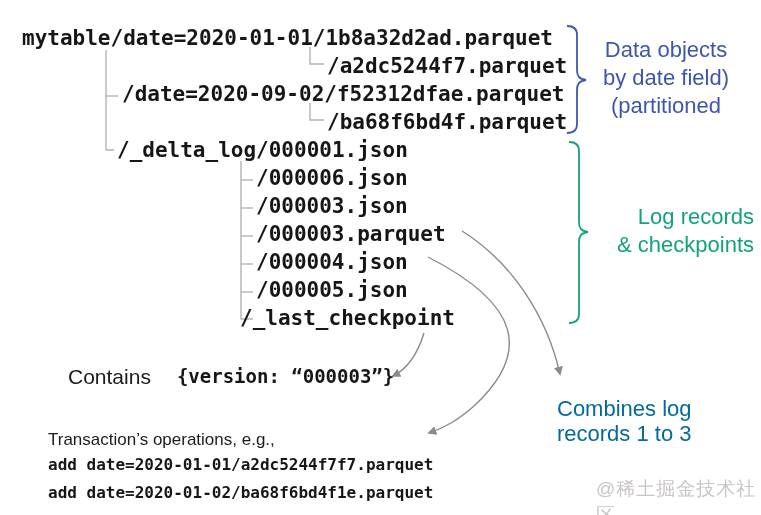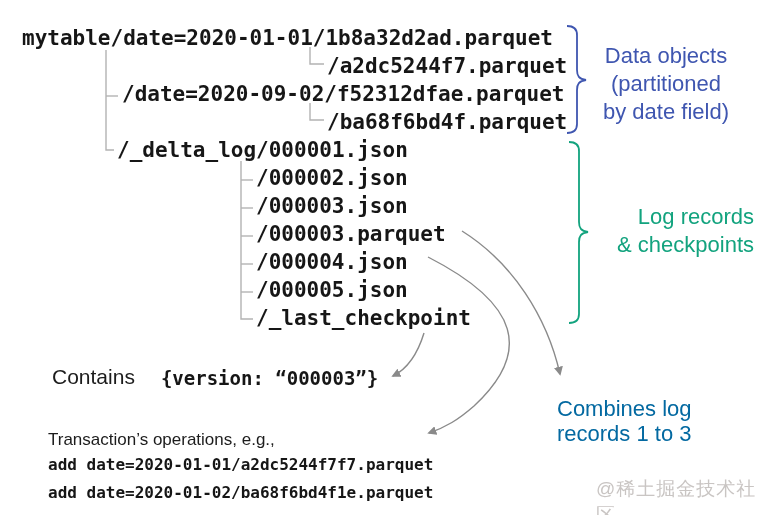--- a/index.html
+++ b/index.html
@@ -9,27 +9,27 @@
   }
   .overlay{position:absolute;left:0;top:0;width:761px;height:515px;pointer-events:none;}
   .mono{
     font-family:"DejaVu Sans Mono","Liberation Mono",monospace;
     font-weight:bold;color:#161616;white-space:pre;line-height:1.05;
   }
   .tline{position:absolute;font-size:21px;}
   .abs{position:absolute;}
   .lbl-blue{
     left:580px;top:36px;width:172px;text-align:center;
-    font-size:22px;line-height:28px;color:#3f56b0;margin-top:6px;
+    font-size:22px;line-height:28px;color:#3f56b0;
   }
   .lbl-teal{
     left:574px;top:203px;width:180px;text-align:right;
     font-size:22px;line-height:28px;color:#12a37e;
   }
-  .contains-row{left:52px;top:365px;display:flex;align-items:flex-end;font-size:21px;color:#1c1c1c;}
+  .contains-row{left:68px;top:365px;display:flex;align-items:center;font-size:21px;color:#1c1c1c;}
   .contains-row .code{font-size:19px;margin-left:26px;}
   .tx-title{left:48px;top:430px;font-size:17px;color:#1c1c1c;}
   .add-op{font-size:16px;left:48px;}
   .combines{left:557px;top:396px;font-size:22px;line-height:25px;color:#0369a1;}
   .watermark{left:596px;top:476px;font-size:19px;color:#c9c5c3;letter-spacing:1px;}
 </style>
 </head>
 <body>
 
 <div class="stage">
@@ -62,31 +62,31 @@
       <path d="M 428,257 C 520,304 532,352 474,406 C 458,420 446,427 429,433" marker-end="url(#ah)"></path>
       <path d="M 424,333 C 417,356 407,369 393,376" marker-end="url(#ah)"></path>
     </g>
   </svg>
 
   <div class="mono tline" style="left:22px;top:27px">mytable/date=2020-01-01/1b8a32d2ad.parquet</div>
   <div class="mono tline" style="left:327px;top:55px">/a2dc5244f7.parquet</div>
   <div class="mono tline" style="left:122px;top:83px">/date=2020-09-02/f52312dfae.parquet</div>
   <div class="mono tline" style="left:327px;top:111px">/ba68f6bd4f.parquet</div>
   <div class="mono tline" style="left:117px;top:139px">/_delta_log/000001.json</div>
-  <div class="mono tline" style="left:256px;top:167px">/000002.json</div>
+  <div class="mono tline" style="left:256px;top:167px">/000006.json</div>
   <div class="mono tline" style="left:256px;top:195px">/000003.json</div>
   <div class="mono tline" style="left:256px;top:223px">/000003.parquet</div>
   <div class="mono tline" style="left:256px;top:251px">/000004.json</div>
   <div class="mono tline" style="left:256px;top:279px">/000005.json</div>
-  <div class="mono tline" style="left:256px;top:307px">/_last_checkpoint</div>
+  <div class="mono tline" style="left:240px;top:307px">/_last_checkpoint</div>
 
   <div class="abs lbl-blue">
     <div>Data objects</div>
+    <div>by date field)</div>
     <div>(partitioned</div>
-    <div>by date field)</div>
   </div>
 
   <div class="abs lbl-teal">
     <div>Log records</div>
     <div>&amp; checkpoints</div>
   </div>
 
   <div class="abs contains-row">
     <span>Contains</span>
     <span class="mono code">{version: “000003”}</span>

